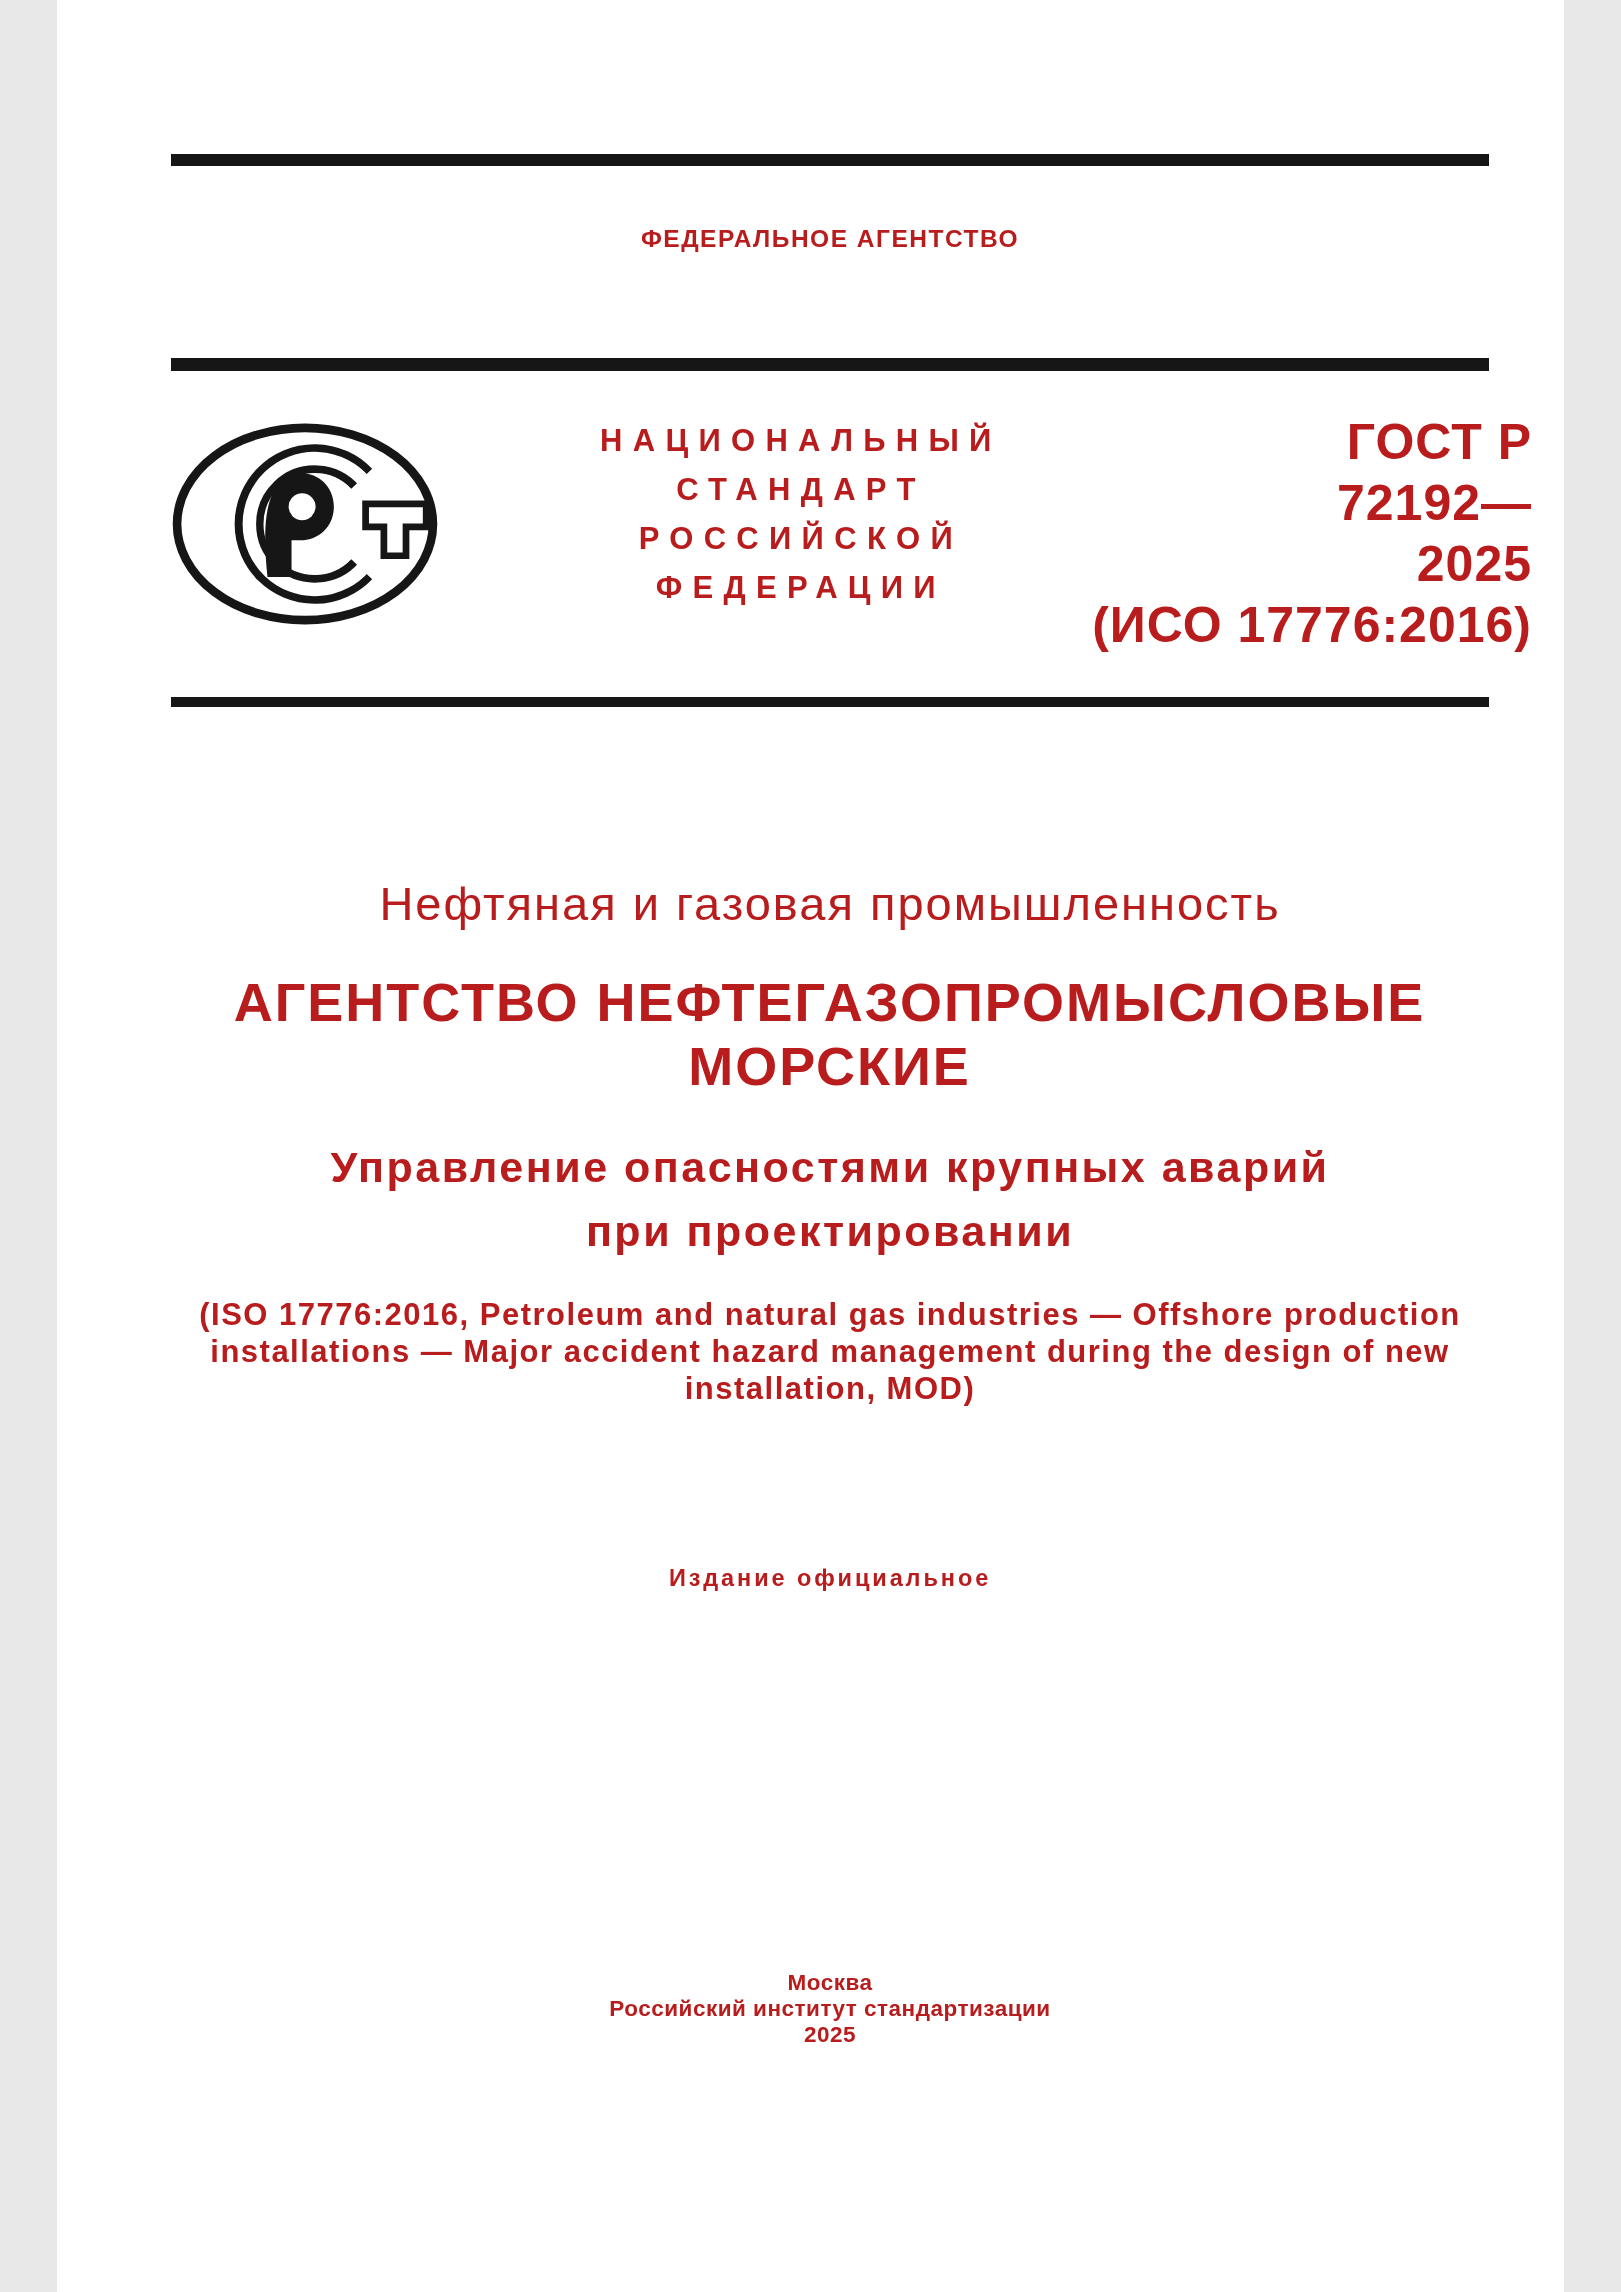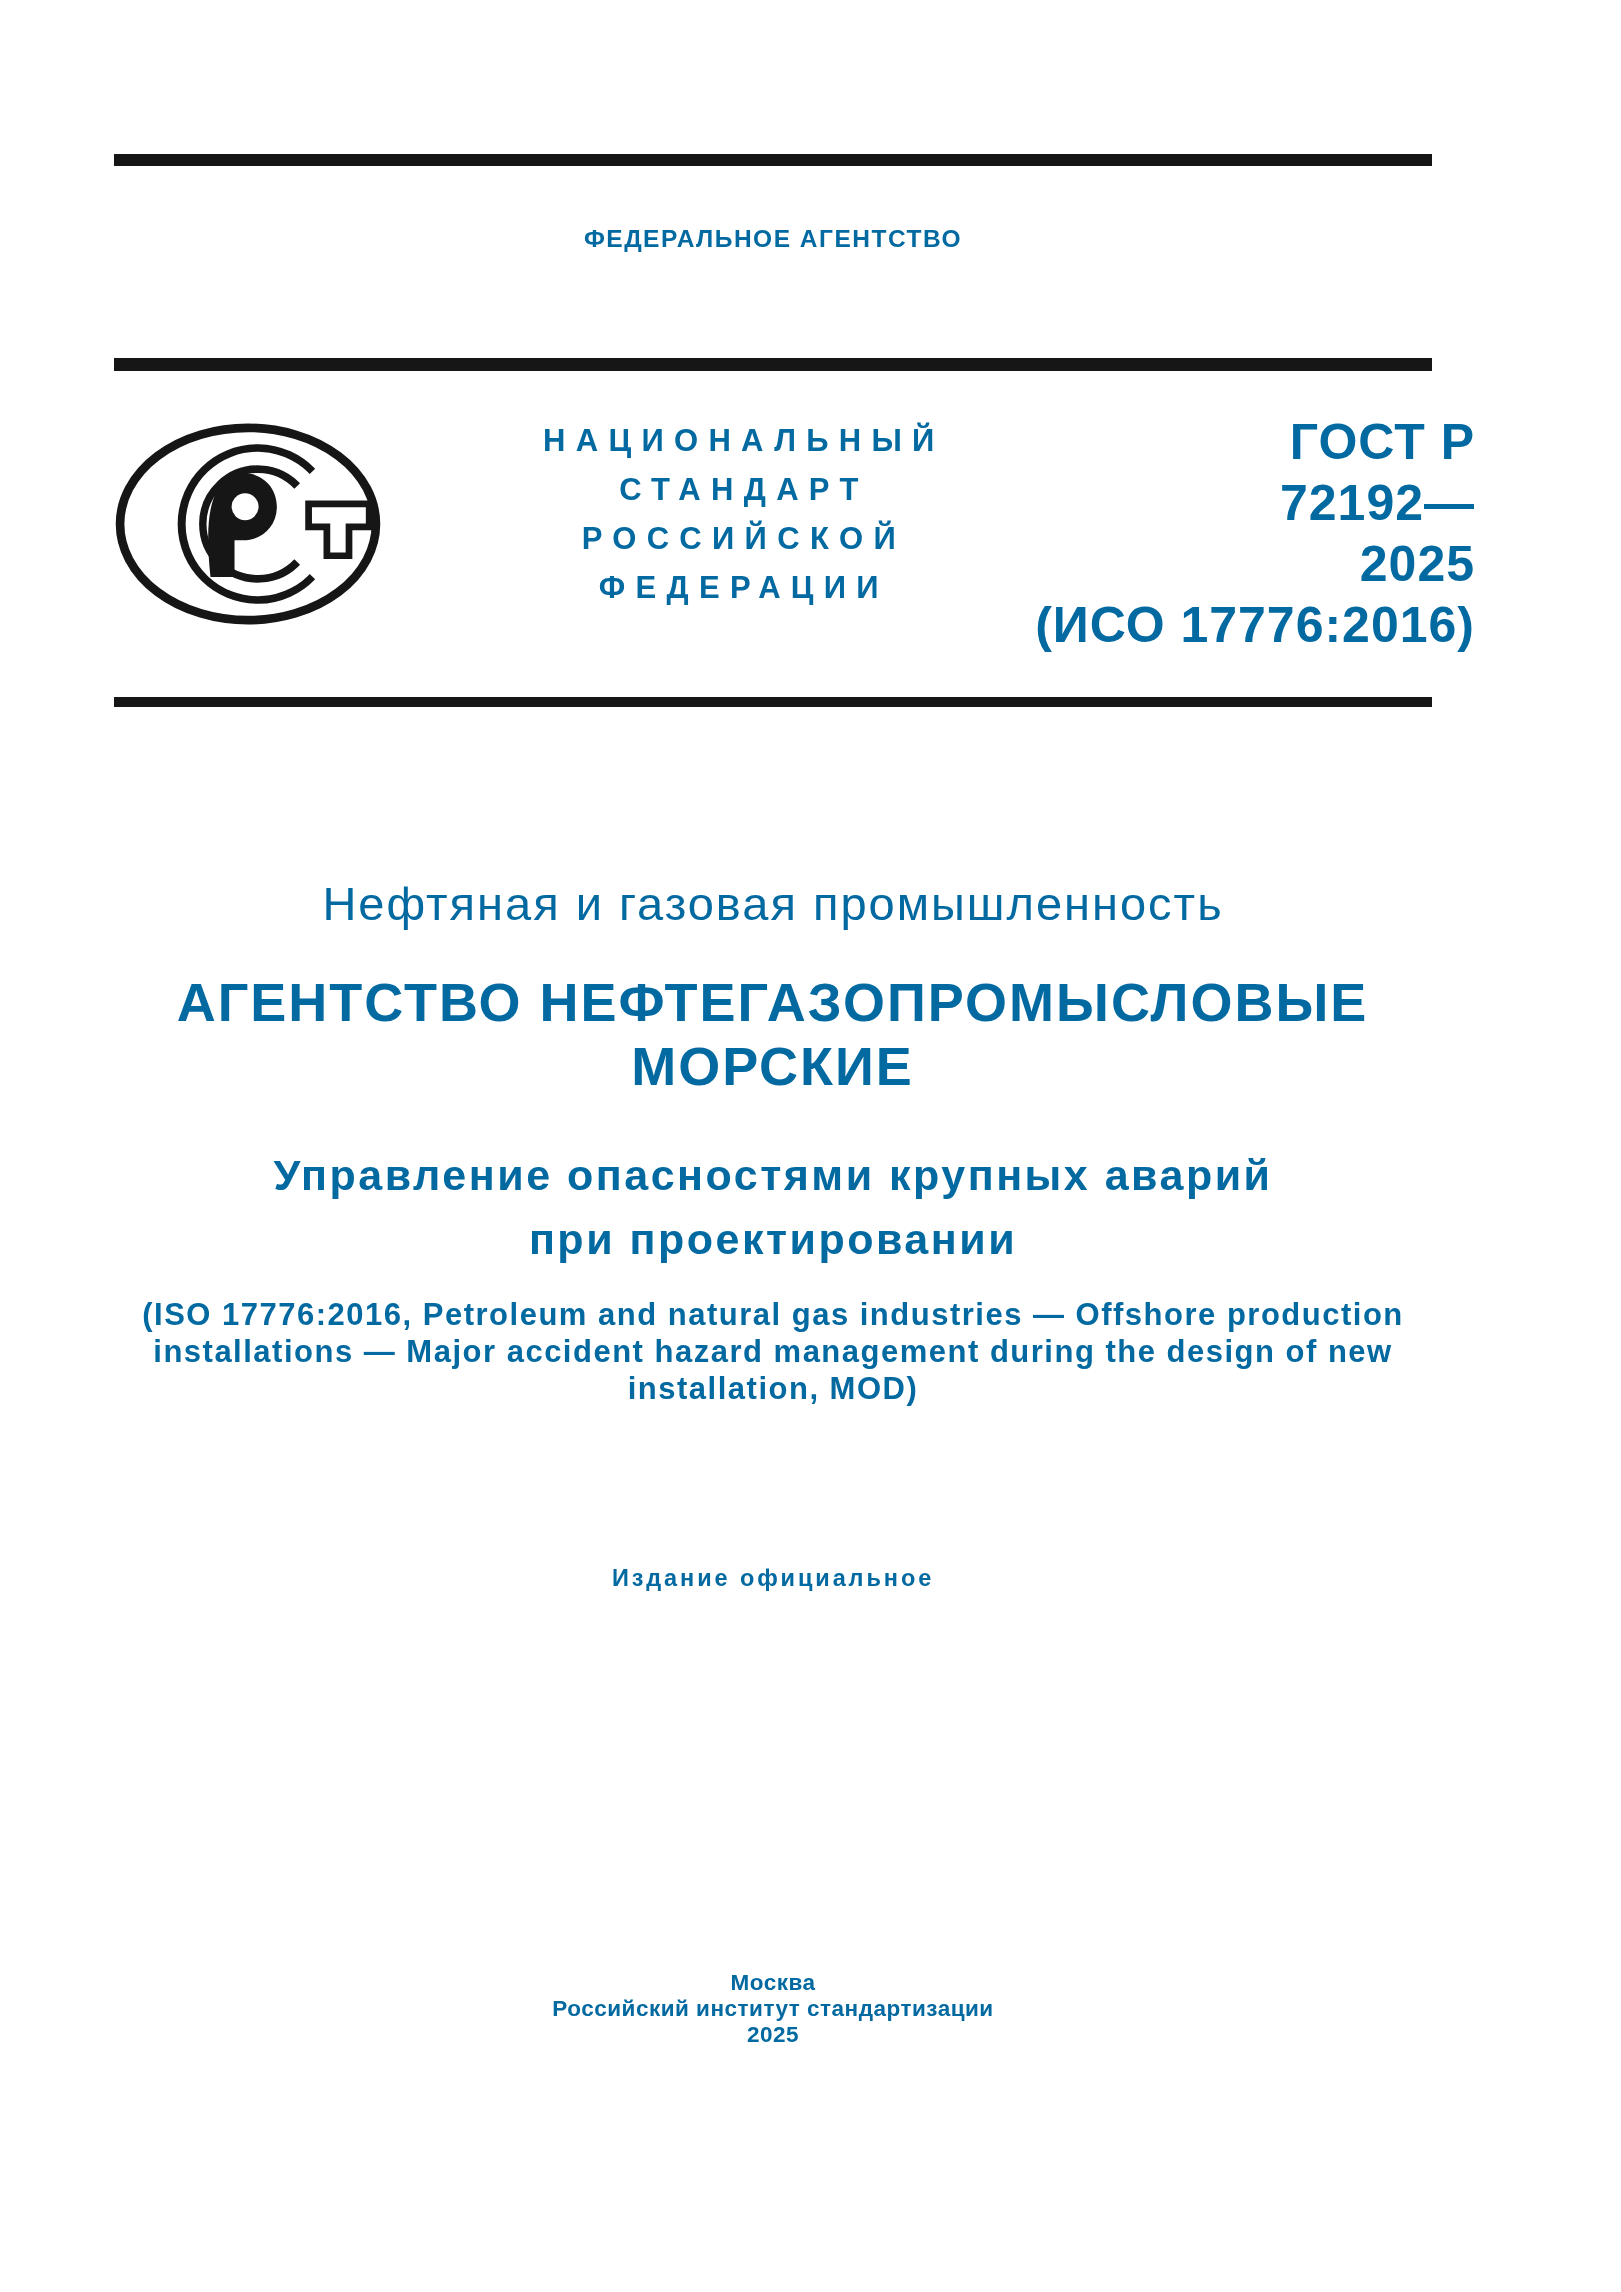--- a/index.html
+++ b/index.html
@@ -1,22 +1,22 @@
 <!DOCTYPE html>
 <html><head>
 <meta charset="utf-8">
 <style>
   html, body { margin: 0; padding: 0; background: #e8e8e8; }
   .page {
     position: relative;
-    width: 1621px;
+    width: 1507px;
     height: 2293px;
     margin: 0 auto;
     background: #ffffff;
-    color: #0369a1;
+    color: #b91c1c;
     font-family: "Liberation Sans", "DejaVu Sans", sans-serif;
     overflow: hidden;
   }
   .rule {
     position: absolute;
     left: 114px;
     width: 1318px;
     background: #161616;
   }
   .rule.r1 { top: 154px; height: 11.8px; }
@@ -91,21 +91,20 @@
   .subtitle {
     position: absolute;
     left: 114px; top: 1135px;
     width: 1318px;
     text-align: center;
     font-weight: bold;
     font-size: 43px;
     line-height: 64px;
     letter-spacing: 2.5px;
     white-space: nowrap;
-    margin-top: 8px;
   }
   .iso-ref {
     position: absolute;
     left: 114px; top: 1296px;
     width: 1318px;
     text-align: center;
     font-weight: bold;
     font-size: 31px;
     line-height: 37px;
     letter-spacing: 1.5px;

